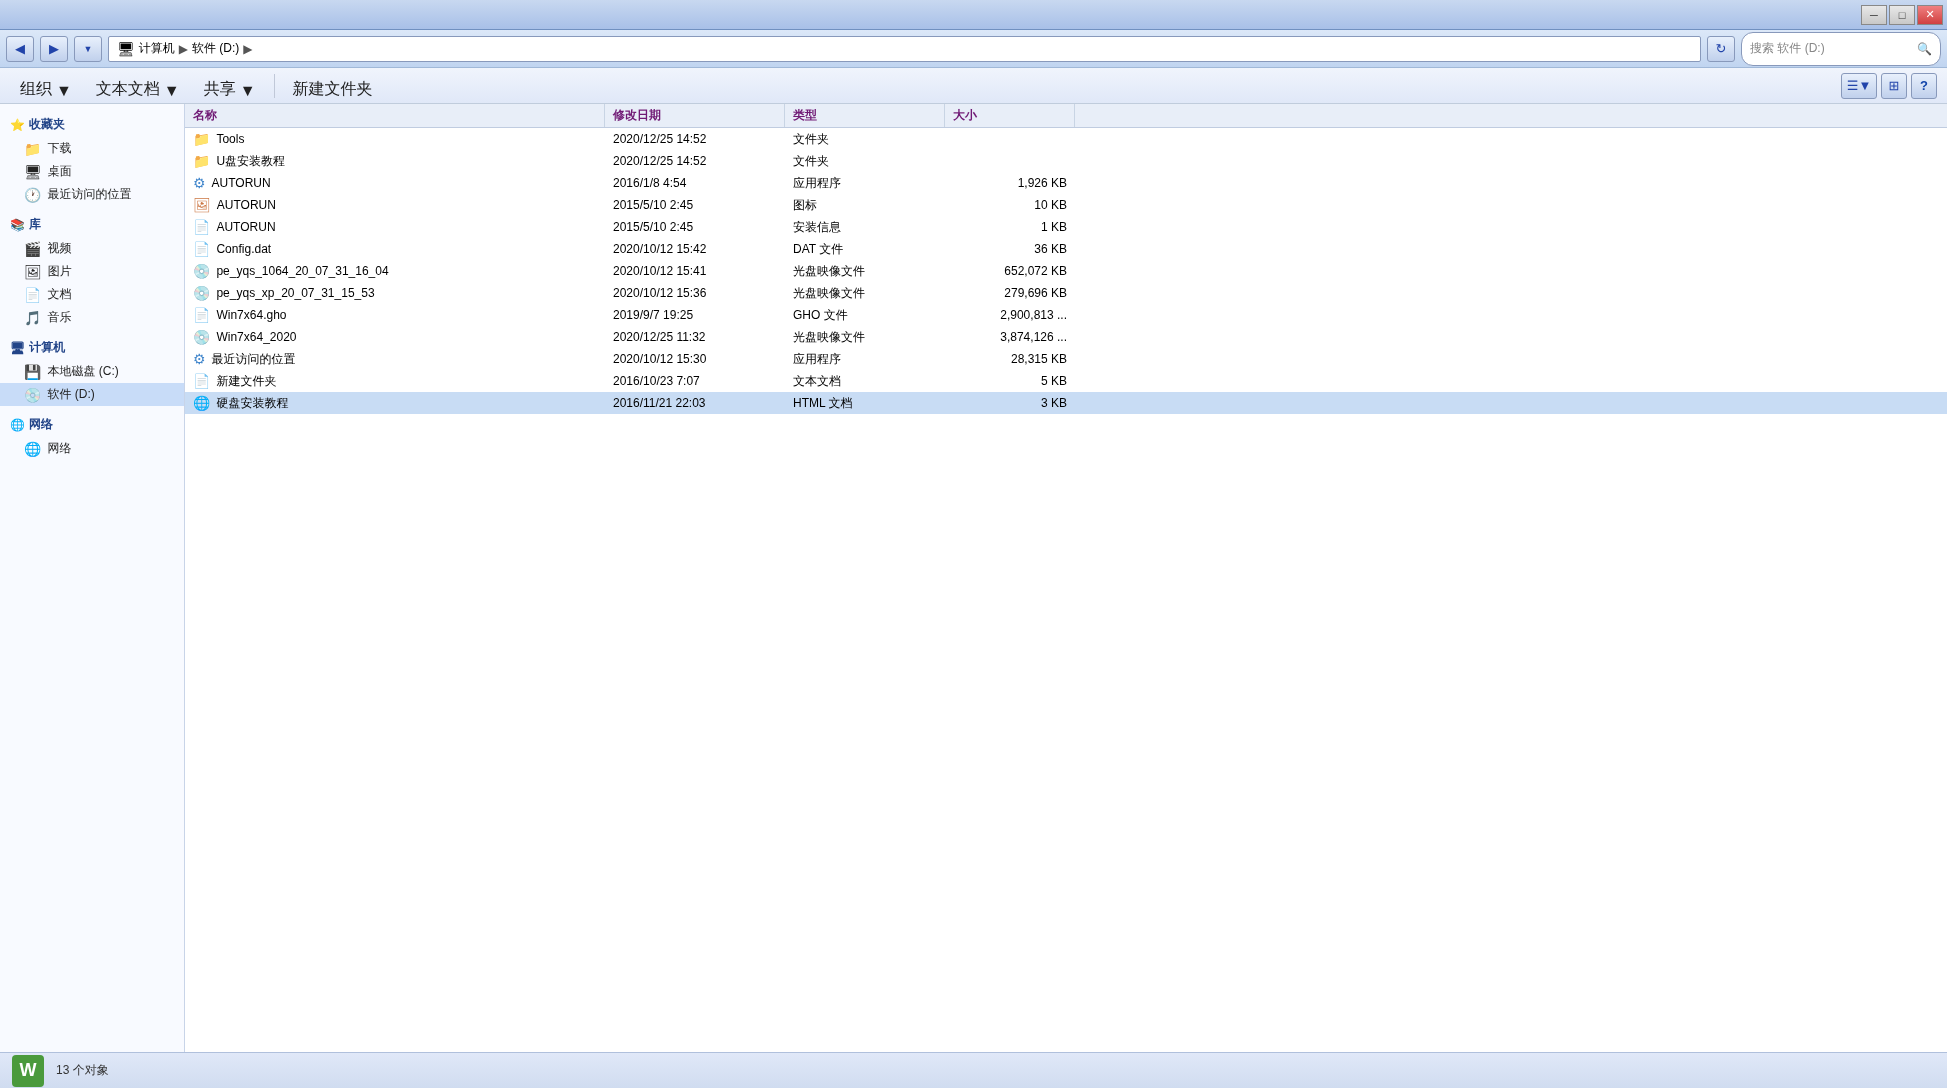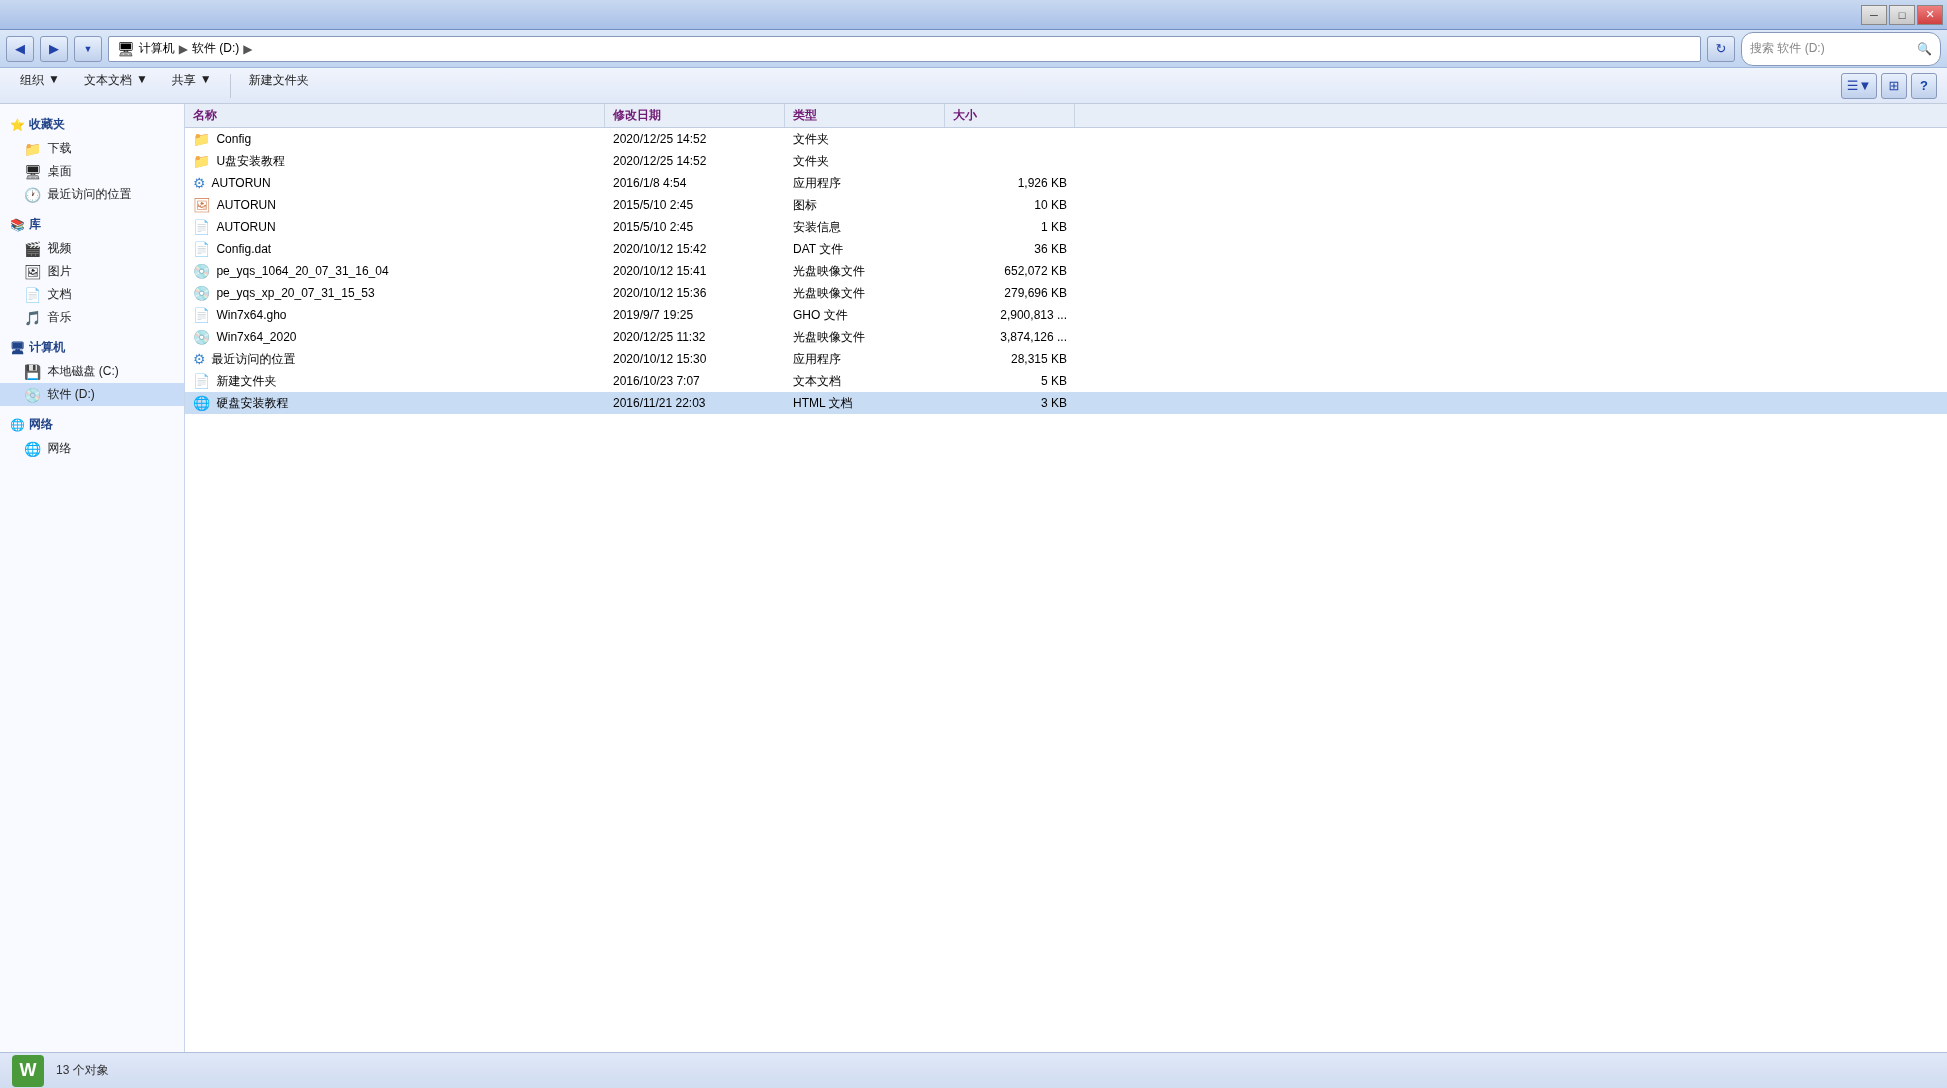--- a/index.html
+++ b/index.html
@@ -102,23 +102,23 @@
       border-bottom: 1px solid #c0ccdc;
     }
     .toolbar-btn {
       height: 28px;
       padding: 0 10px;
       background: transparent;
       border: none;
       border-radius: 3px;
       cursor: pointer;
       display: flex;
-      align-items: flex-start;
+      align-items: flex-end;
       gap: 4px;
-      font-size: 12px;
+      font-size: 16px;
       color: #222;
     }
     .toolbar-divider { width: 1px; height: 24px; background: #c0c8d8; margin: 0 4px; }
 
     
     .main-layout {
       display: flex;
       height: calc(1088px - 30px - 38px - 36px - 36px);
     }
 
@@ -395,21 +395,21 @@
       </div>
       <div class="col-header col-size">
         <span>大小</span>
       </div>
     </div>
 
     <div class="file-list" id="file-list">
     <div class="file-row">
           <div class="file-cell name">
             <span class="sidebar-icon icon-folder">📁</span>
-            <span>Config</span>
+            <span>Tools</span>
           </div>
           <div class="file-cell date">2020/12/25 14:52</div>
           <div class="file-cell type">文件夹</div>
           <div class="file-cell size"></div>
         </div>
         <div class="file-row">
           <div class="file-cell name">
             <span class="sidebar-icon icon-folder">📁</span>
             <span>U盘安装教程</span>
           </div>

